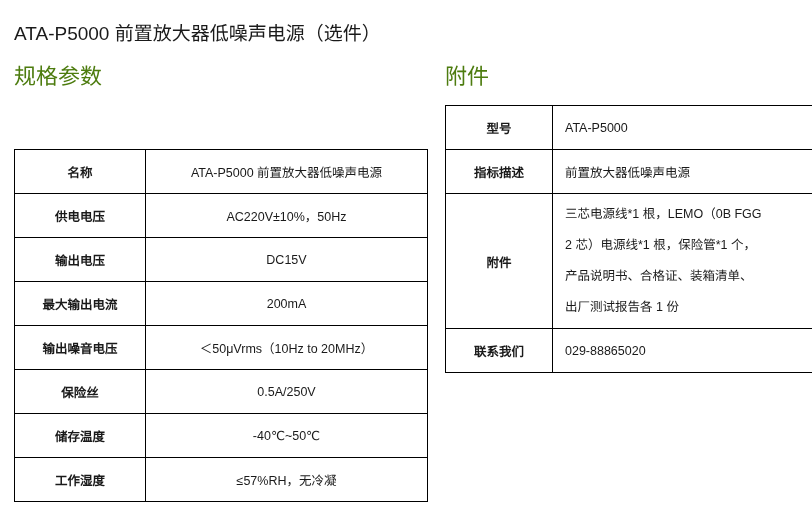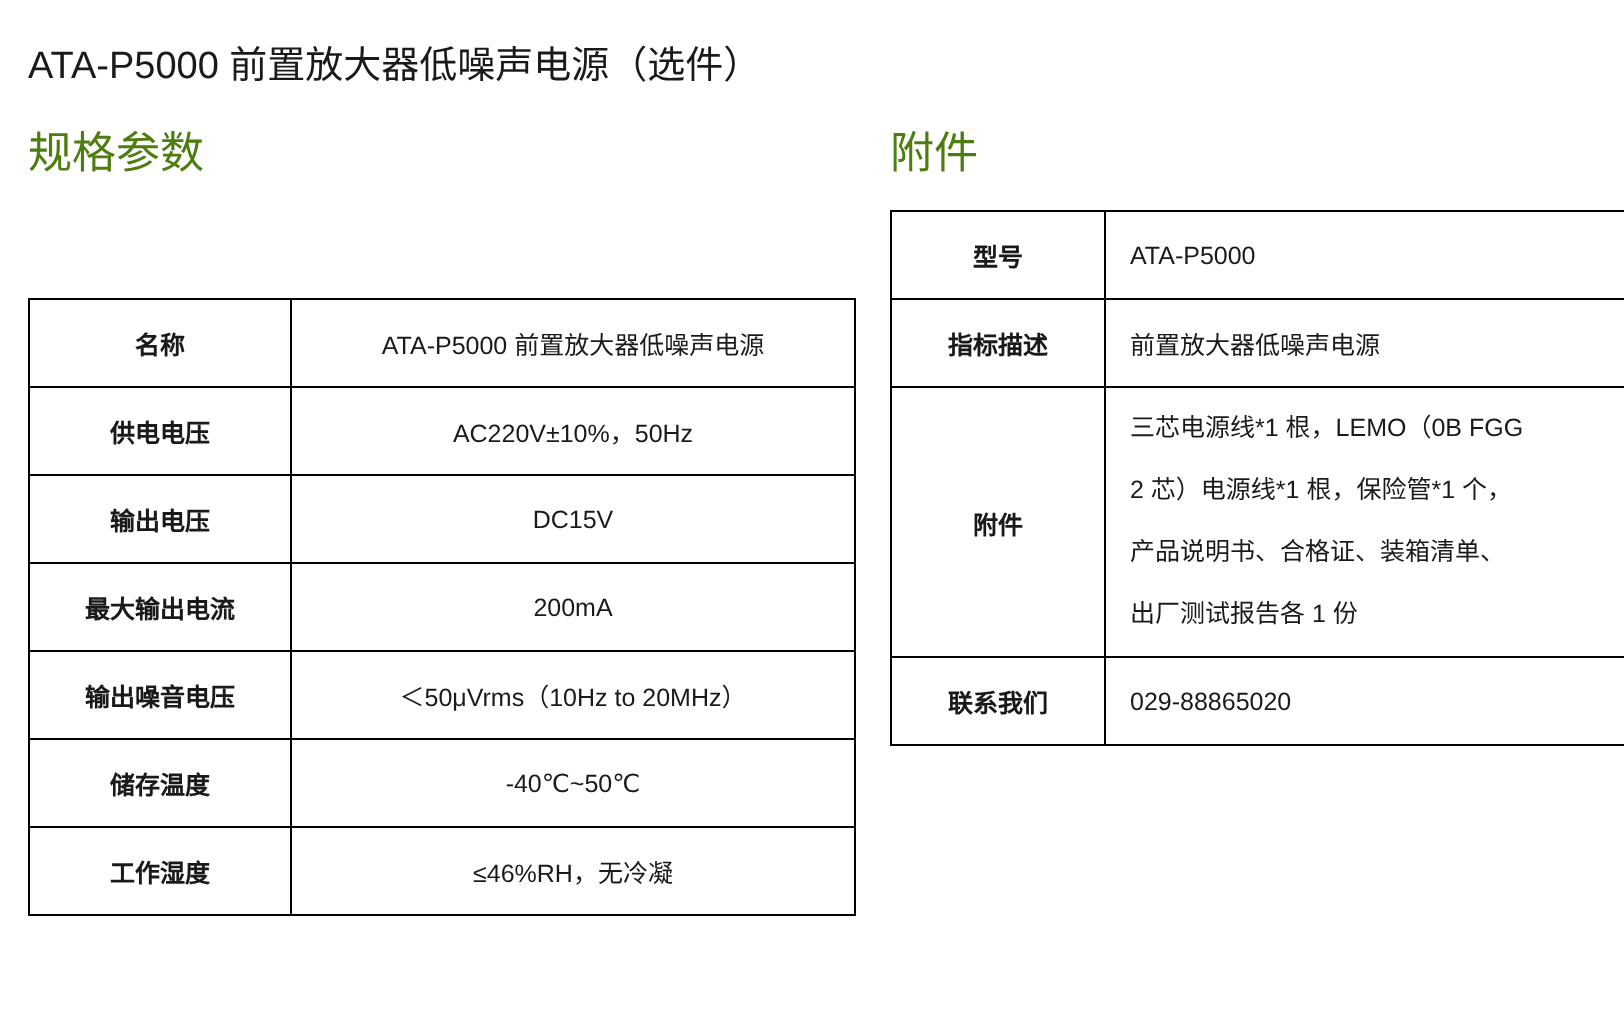--- a/index.html
+++ b/index.html
@@ -126,26 +126,30 @@
       </tr>
       <tr>
         <td class="key">最大输出电流</td>
         <td class="value">200mA</td>
       </tr>
       <tr>
         <td class="key">输出噪音电压</td>
         <td class="value">＜50μVrms（10Hz to 20MHz）</td>
       </tr>
       <tr>
+        <td class="key">保险丝</td>
+        <td class="value">0.5A/250V</td>
+      </tr>
+      <tr>
         <td class="key">储存温度</td>
         <td class="value">-40℃~50℃</td>
       </tr>
       <tr>
         <td class="key">工作湿度</td>
-        <td class="value">≤46%RH，无冷凝</td>
+        <td class="value">≤57%RH，无冷凝</td>
       </tr>
     </tbody>
   </table>
 
   <div class="section-heading" id="heading-acc">附件</div>
 
   <table class="spec-table" id="table-accessories">
     <tbody>
       <tr class="short">
         <td class="key">型号</td>

